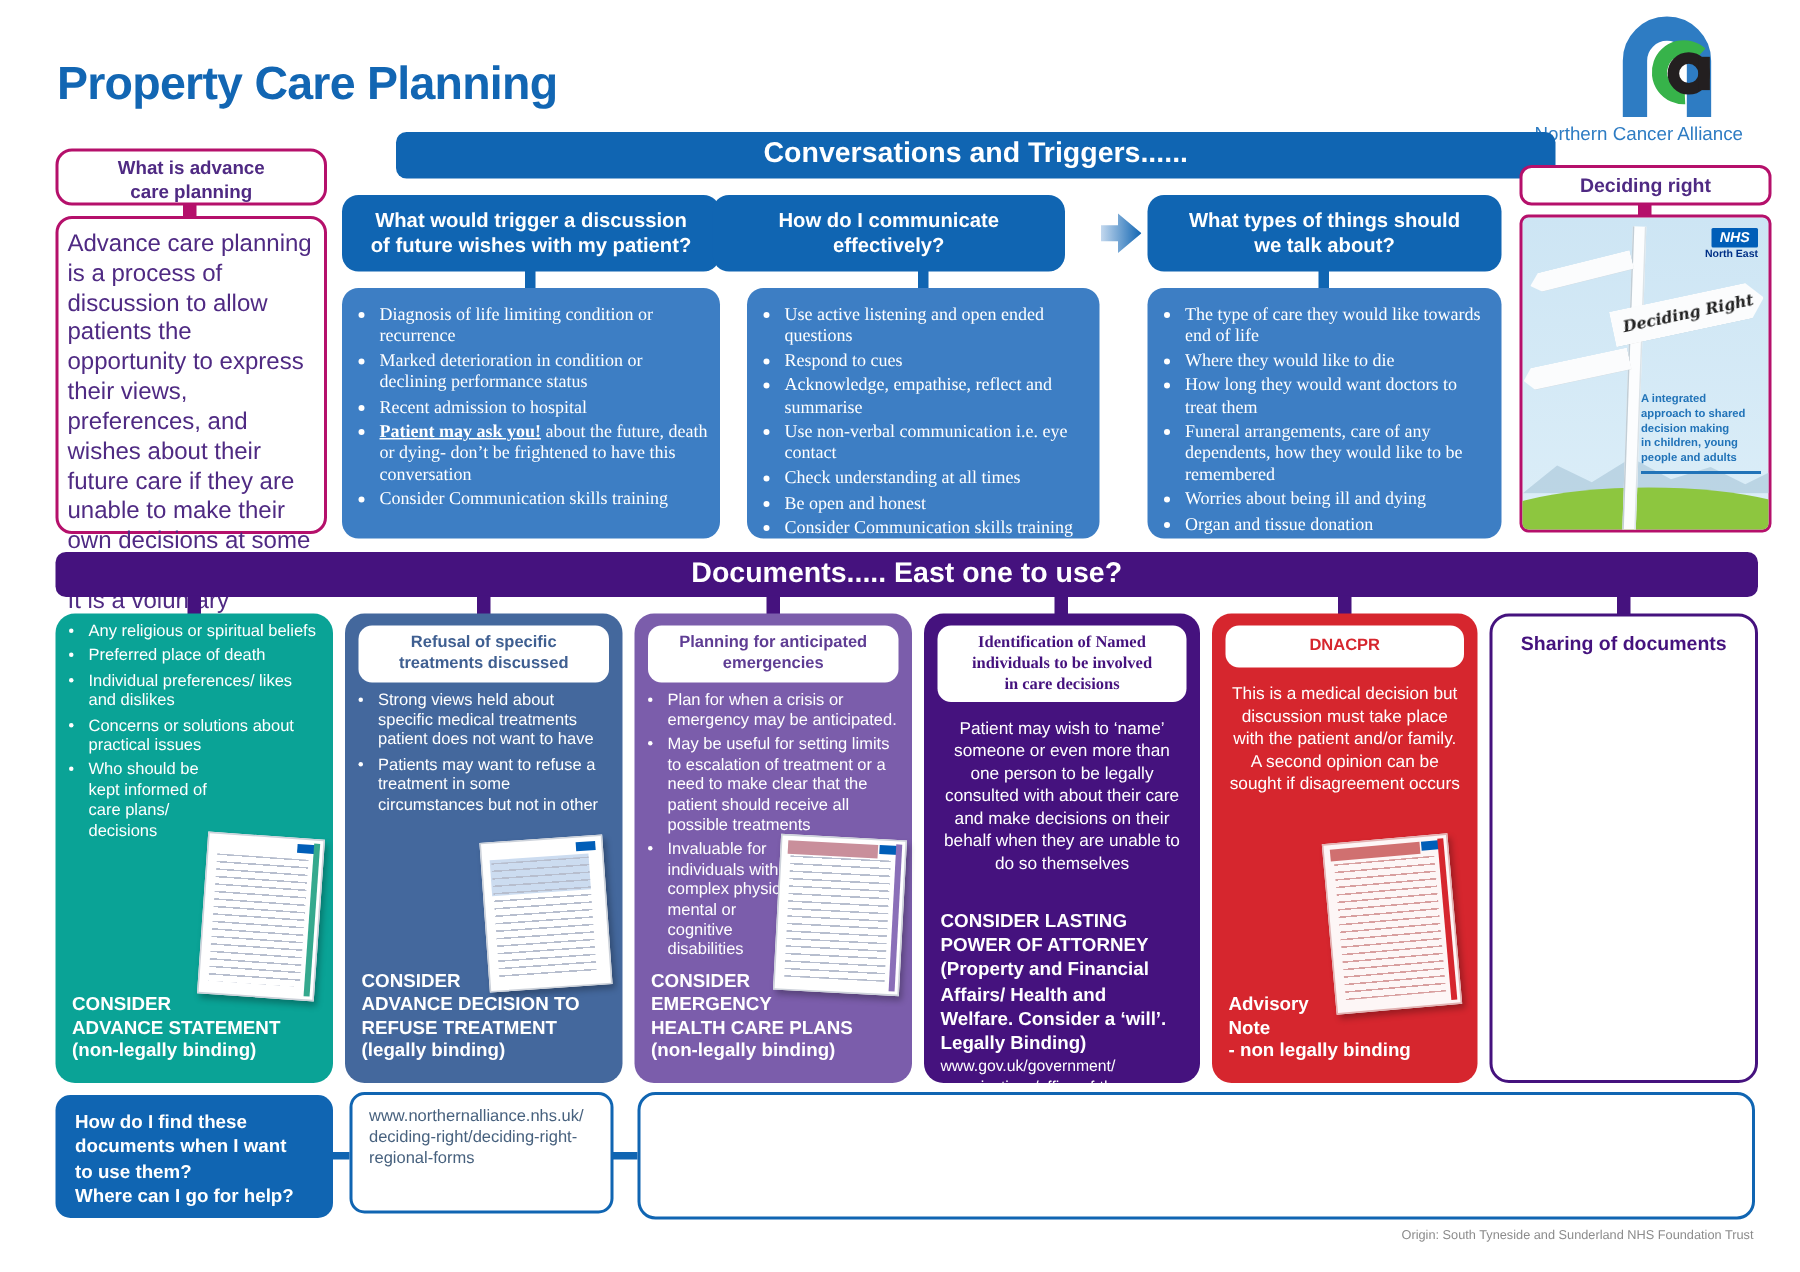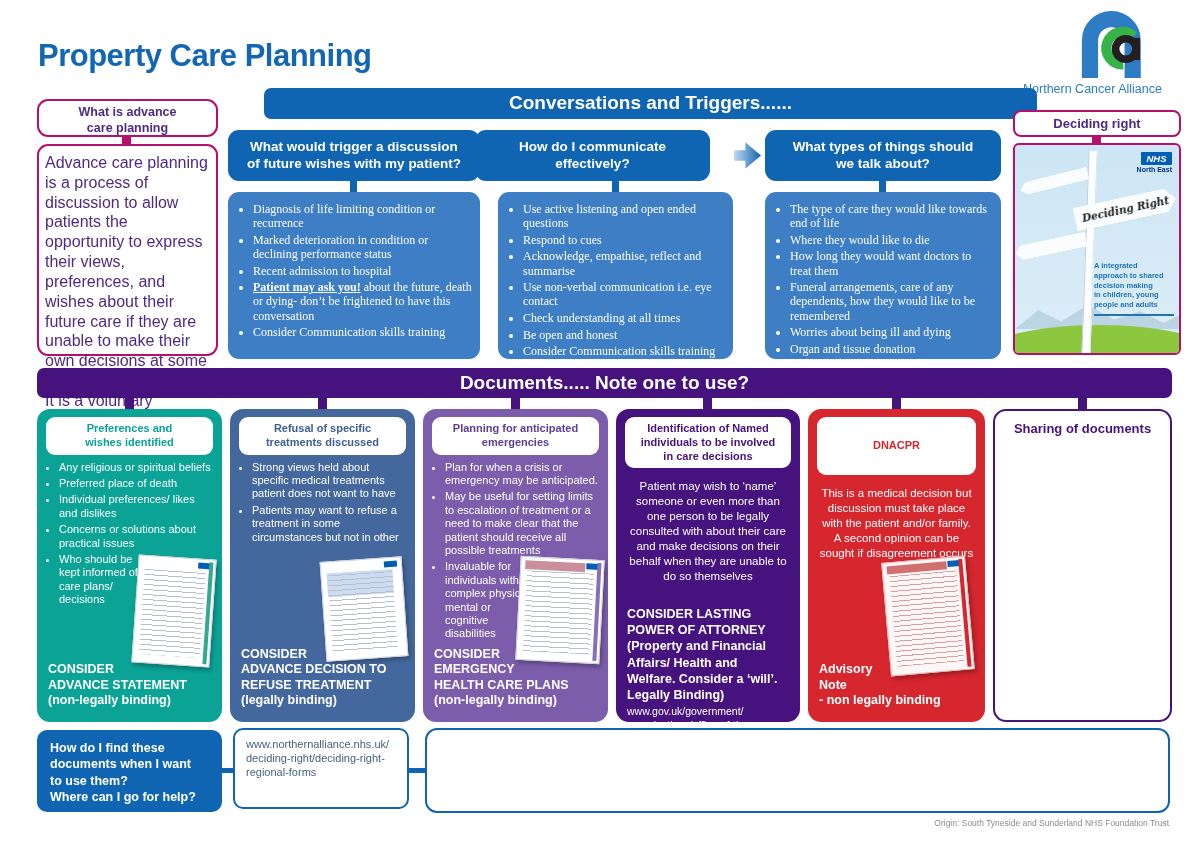--- a/index.html
+++ b/index.html
@@ -62,22 +62,22 @@
   .col-teal{left:37px;width:185px;background:#0aa396;}
   .col-slate{left:230px;width:185px;background:#44689d;}
   .col-purple{left:423px;width:185px;background:#7b5dab;}
   .col-dkpurple{left:616px;width:184px;background:#45127e;}
   .col-red{left:808px;width:177px;background:#d6262e;}
   .col-white{left:993px;width:179px;background:#fff;border:2.5px solid #45127e;}
   .col-head{margin:8px 9px 5px;background:#fff;border-radius:9px;font-weight:bold;font-size:11px;text-align:center;line-height:1.25;padding:5px 3px;white-space:pre-line;}
   .col-teal .col-head{color:#0aa396;}
   .col-slate .col-head{color:#3f5f91;}
   .col-purple .col-head{color:#5f3d94;}
-  .col-dkpurple .col-head{color:#45127e;}
-  .col-red .col-head{color:#d6262e;padding:22px 3px;}
+  .col-dkpurple .col-head{color:#45127e;font-family:Liberation Serif, serif;}
+  .col-red .col-head{color:#d6262e;padding:7px 3px;}
   .col ul{margin:6px 6px 0 8px;padding-left:14px;font-size:11px;line-height:1.22;}
   .col li{margin-bottom:3px;}
   .col-teal li:nth-child(5){width:86px;}
   .col-purple li:nth-child(3){width:90px;}
   .col-footer{position:absolute;left:11px;right:6px;bottom:13px;font-weight:bold;font-size:12.5px;line-height:1.25;white-space:pre-line;}
   .col-body{padding:6px 11px 0;font-size:11.5px;line-height:1.3;text-align:center;}
   .c4-footer{padding:22px 11px 0;font-weight:bold;font-size:12.5px;line-height:1.3;white-space:pre-line;}
   .c4-url{padding:2px 11px 0;font-size:10.5px;line-height:1.3;white-space:pre-line;}
   .c6-title{margin-top:10px;text-align:center;font-weight:bold;font-size:13px;color:#45127e;}
 
@@ -191,31 +191,29 @@
     <div class="arm arm-l2"></div>
     <div class="p-nhs">NHS</div>
     <div class="p-region">North East</div>
     <div class="p-caption">A integrated
 approach to shared
 decision making
 in children, young
 people and adults</div>
   </div>
 
-  <div class="docs-bar">Documents..... Note one to use?</div>
+  <div class="docs-bar">Documents..... East one to use?</div>
   <div class="dconn d1"></div>
   <div class="dconn d2"></div>
   <div class="dconn d3"></div>
   <div class="dconn d4"></div>
   <div class="dconn d5"></div>
   <div class="dconn d6"></div>
 
   <div class="col col-teal">
-    <div class="col-head">Preferences and
-wishes identified</div>
     <ul>
         <li>Any religious or spiritual beliefs</li>
         <li>Preferred place of death</li>
         <li>Individual preferences/ likes and dislikes</li>
         <li>Concerns or solutions about practical issues</li>
         <li>Who should be kept informed of care plans/ decisions</li>
       </ul>
     <div class="doc doc-teal">
       <div class="lines"></div>
       <div class="tag"></div>

